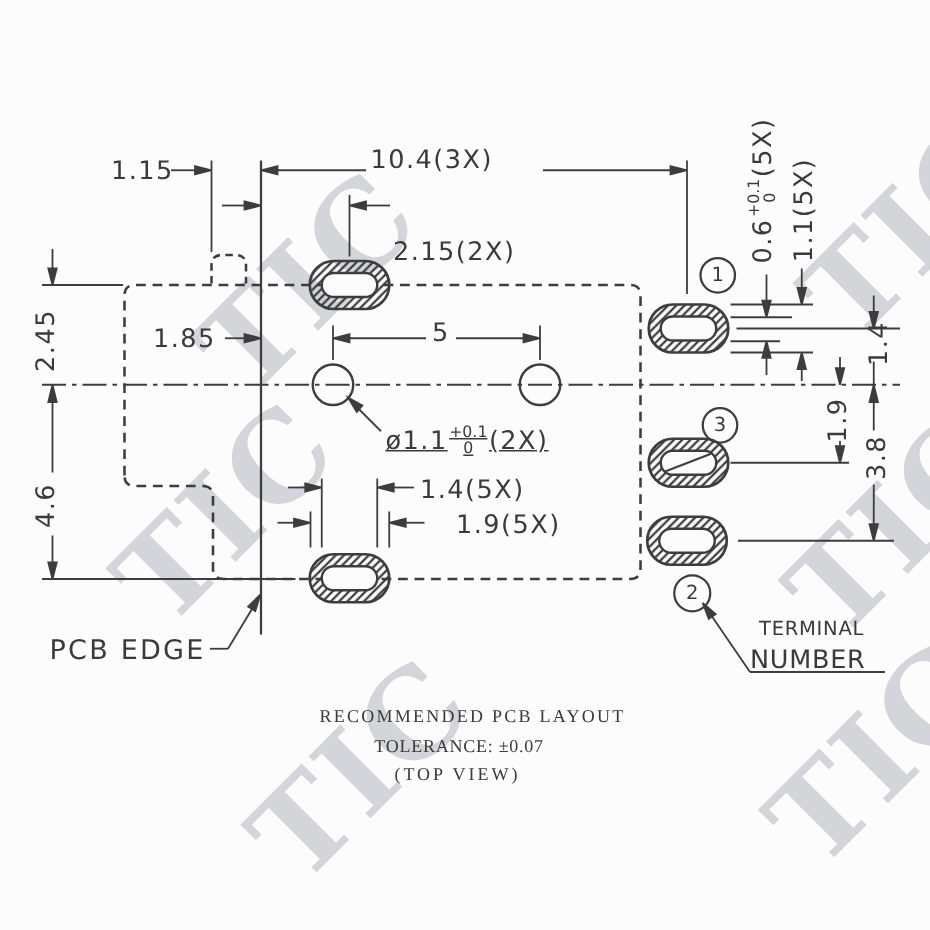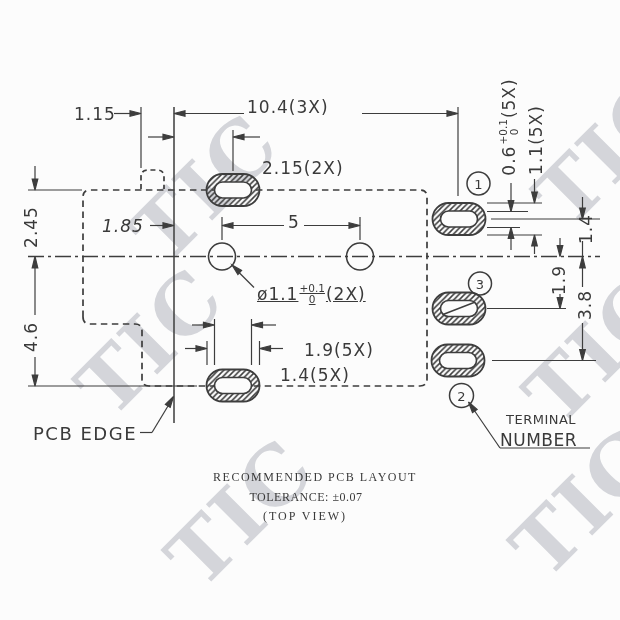--- a/index.html
+++ b/index.html
@@ -175,36 +175,36 @@
       <line x1="590" y1="448" x2="500" y2="448"></line>
       <line x1="500" y1="448" x2="474" y2="410"></line>
       <path d="M468.5,402 L477.1,409.4 L472.5,412.6 Z"></path>
     </g>
   </svg>
 
   <div class="layer">
     <span class="txt hdim" style="left:74px;top:104px;">1.15</span>
     <span class="txt hdim" style="left:247px;top:97px;">10.4(3X)</span>
     <span class="txt hdim" style="left:262px;top:127px;margin-top:31px;">2.15(2X)</span>
-    <span class="txt hdim" style="left:102px;top:216px;font-style:italic;">1.85</span>
+    <span class="txt hdim" style="left:102px;top:216px;">1.85</span>
     <span class="txt hdim" style="left:288px;top:212px;">5</span>
 
     <span class="txt hdim dimrow" style="left:257px;top:283px;text-decoration:underline;">
         <span>ø1.1</span>
         <span class="tolstack">
           <span>+0.1</span>
           <span>0</span>
         </span>
         <span>(2X)</span>
       </span>
 
     <span class="txt vdim" style="left:31px;top:227px;">2.45</span>
     <span class="txt vdim" style="left:31px;top:337px;">4.6</span>
 
-    <span class="txt hdim" style="left:280px;top:317px;margin-top:48px;">1.4(5X)</span>
+    <span class="txt hdim" style="left:280px;top:317px;">1.4(5X)</span>
     <span class="txt hdim" style="left:304px;top:340px;">1.9(5X)</span>
 
     <span class="txt vdim dimrow" style="left:509px;top:127px;">
         <span>0.6</span>
         <span class="tolstack">
           <span>+0.1</span>
           <span>0</span>
         </span>
         <span>(5X)</span>
       </span>

